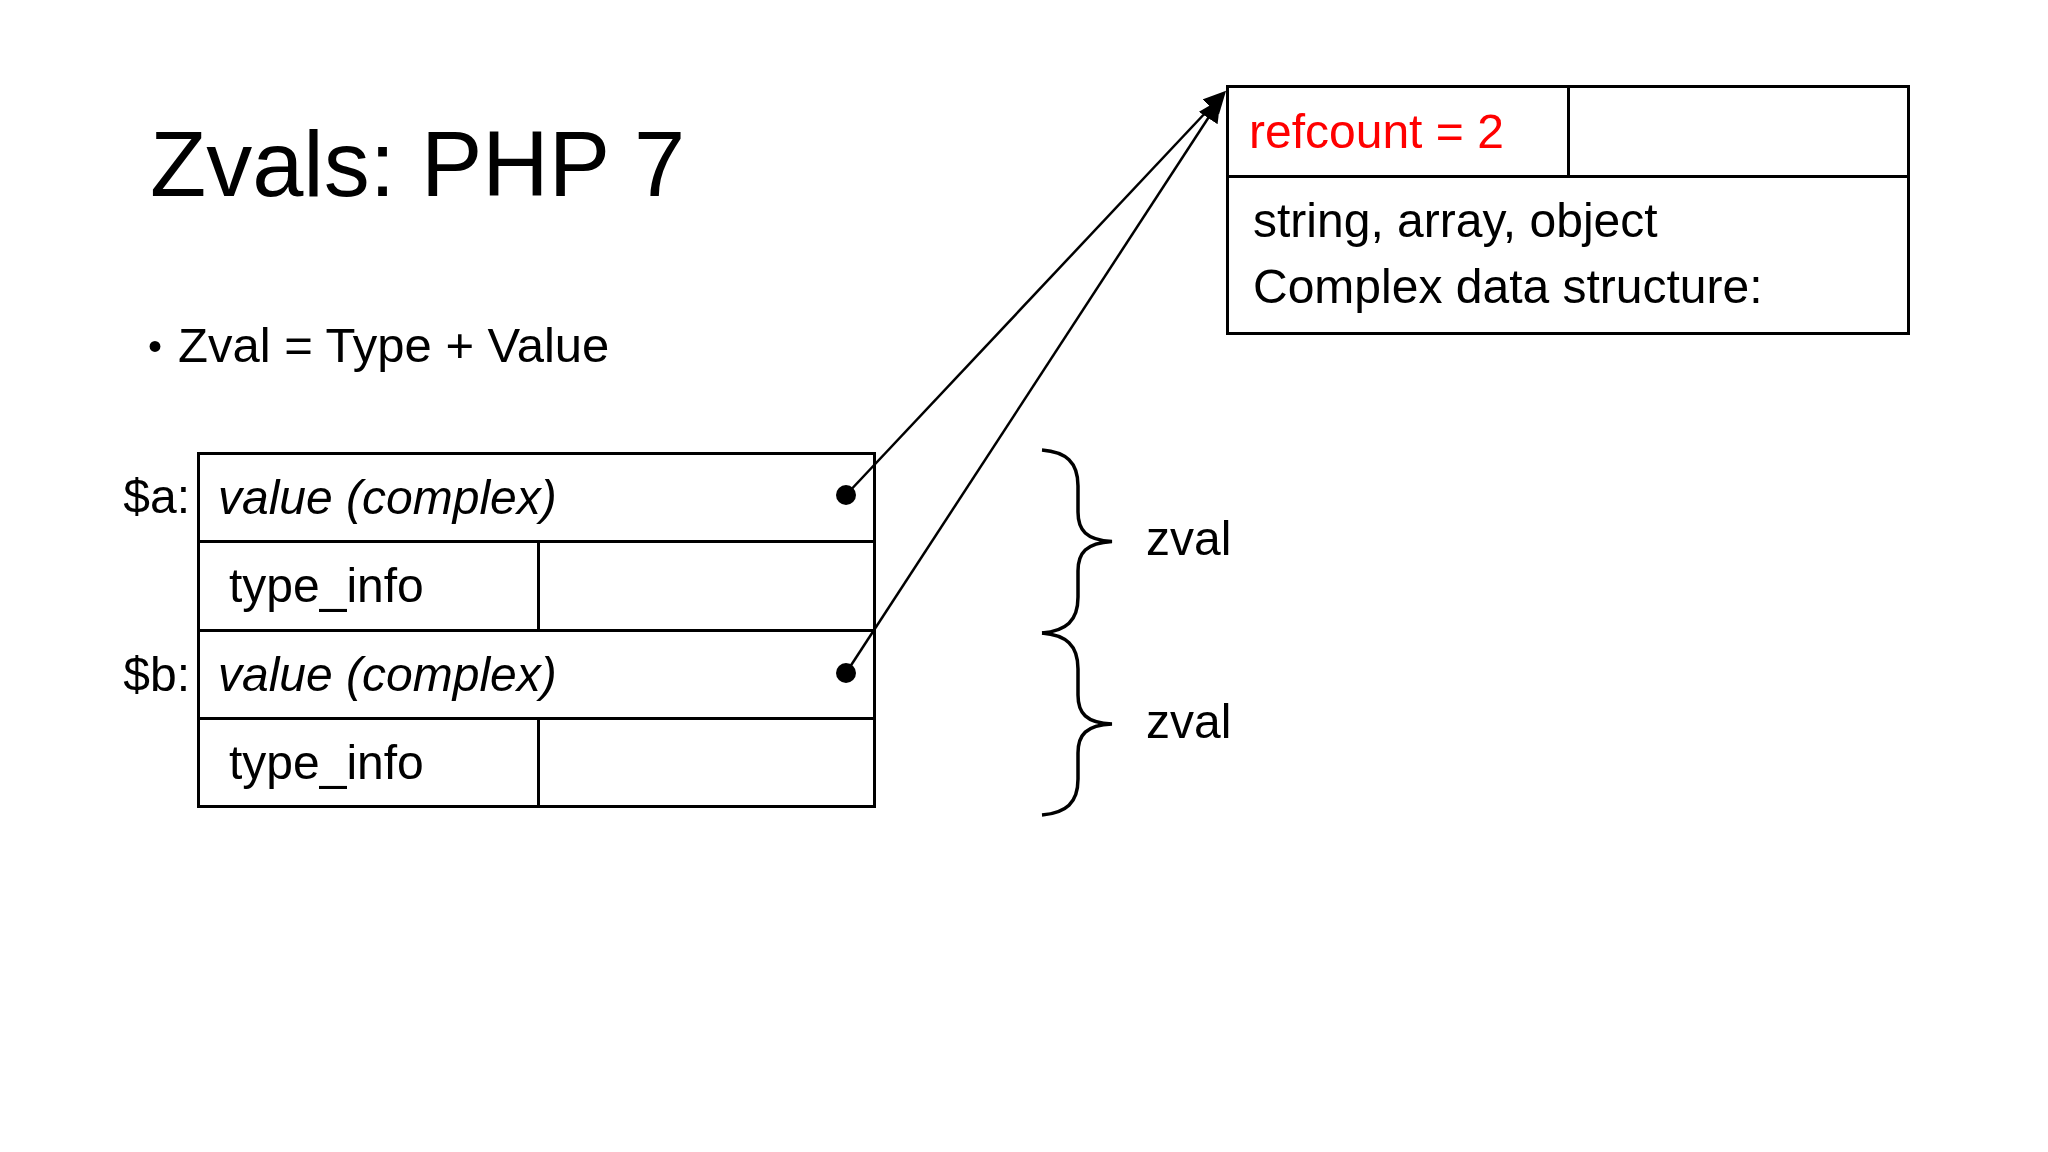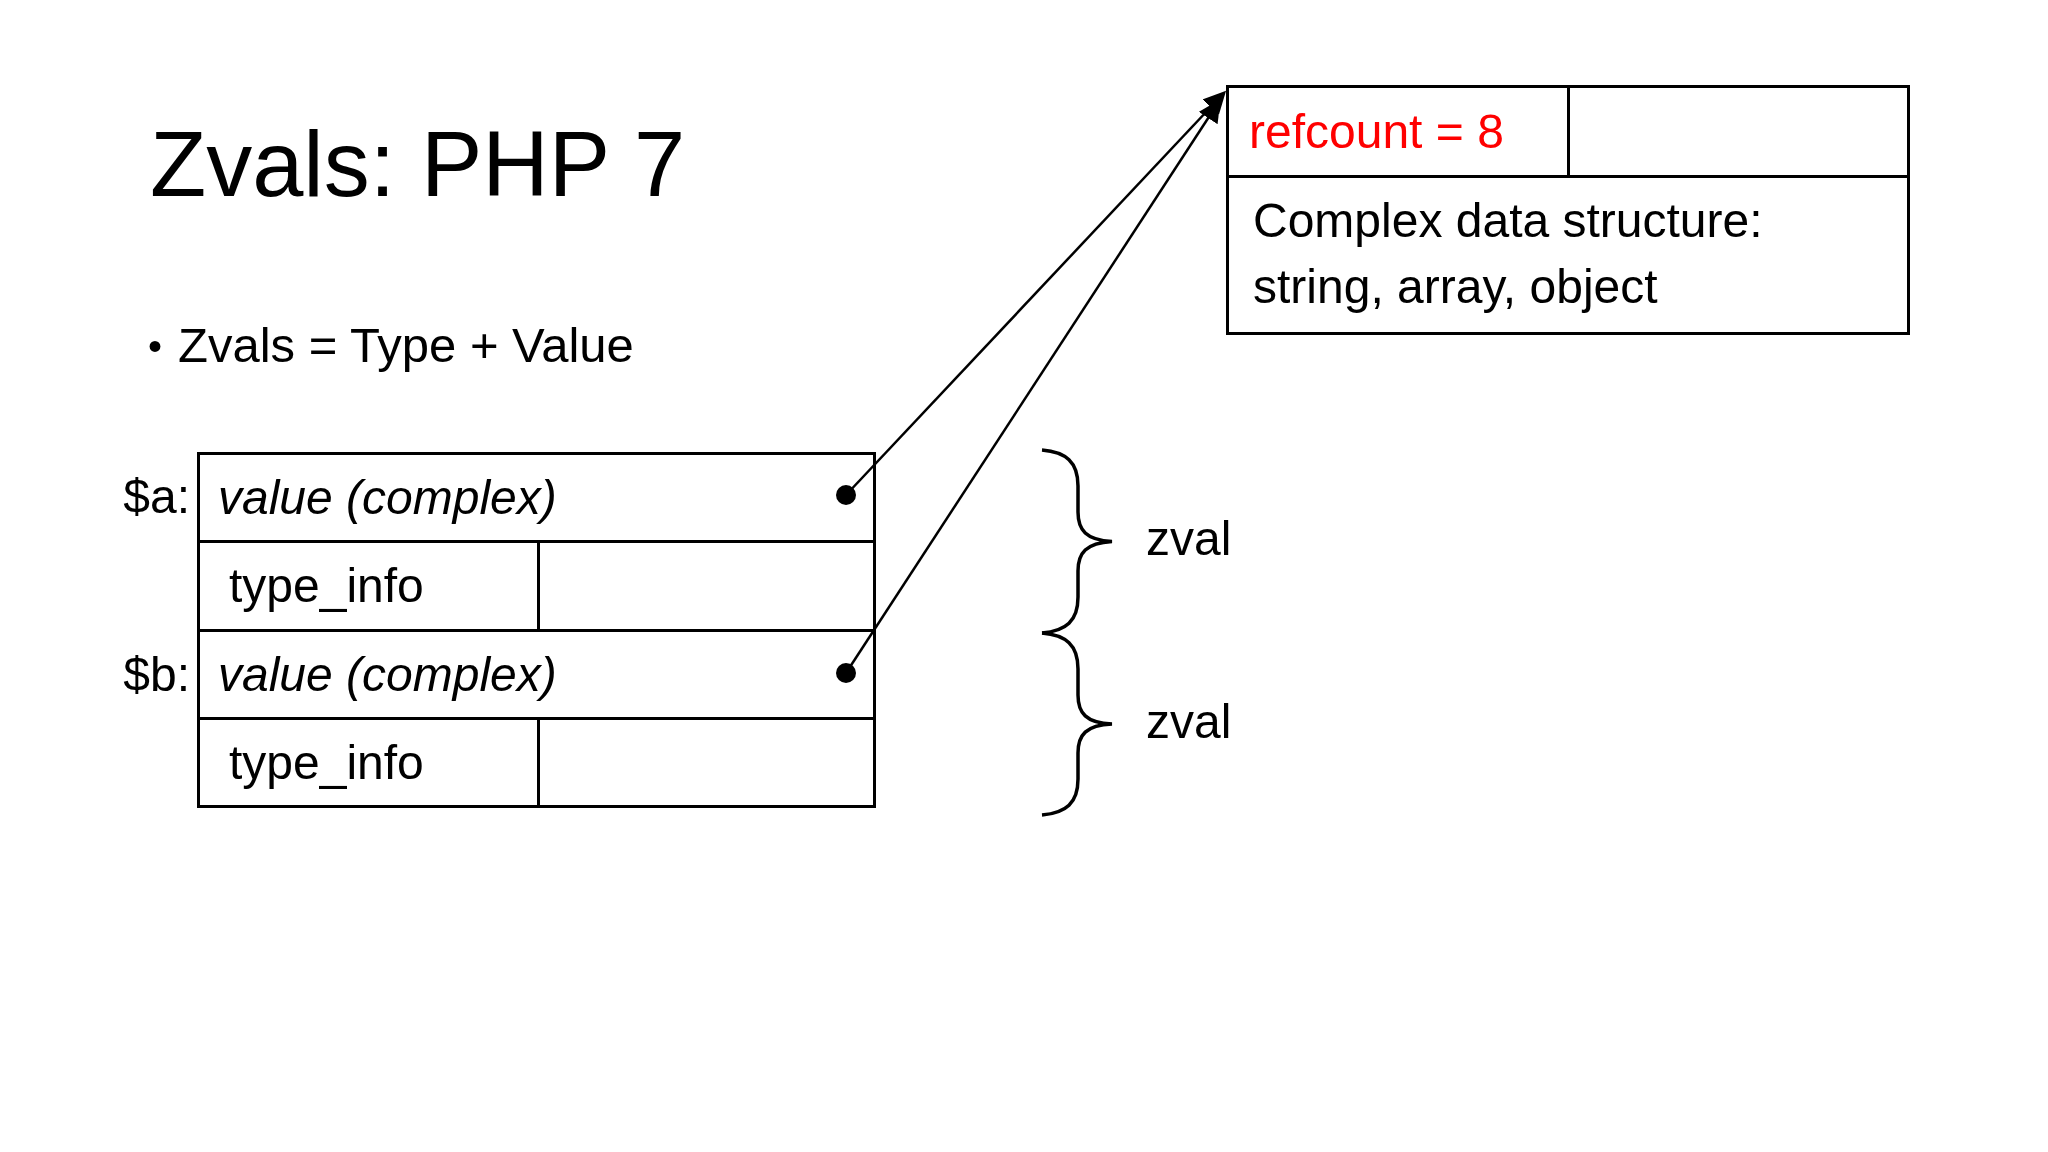--- a/index.html
+++ b/index.html
@@ -80,21 +80,21 @@
 </style>
 </head>
 <body>
 
 <div class="slide">
 
   <div class="title">Zvals: PHP 7</div>
 
   <div class="bullet-line">
     <span class="bullet-marker">•</span>
-    <span>Zvals = Type + Value</span>
+    <span>Zval = Type + Value</span>
   </div>
 
   <div class="var-label var-a">$a:</div>
   <div class="var-label var-b">$b:</div>
 
   <div class="zval-table">
     <div class="ztr has-border">
       <div class="cell-full">value (complex)</div>
     </div>
     <div class="ztr has-border">
@@ -108,26 +108,26 @@
       <div class="cell-left">type_info</div>
       <div class="cell-right"></div>
     </div>
   </div>
 
   <div class="zval-label first">zval</div>
   <div class="zval-label second">zval</div>
 
   <div class="heap-box">
     <div class="heap-row1">
-      <div class="heap-cell-refcount">refcount = 8</div>
+      <div class="heap-cell-refcount">refcount = 2</div>
       <div class="heap-cell-empty"></div>
     </div>
     <div class="heap-row2">
+      <div>string, array, object</div>
       <div>Complex data structure:</div>
-      <div>string, array, object</div>
     </div>
   </div>
 
   <svg class="overlay" viewBox="0 0 2048 1152" xmlns="http://www.w3.org/2000/svg">
     <defs>
       <marker id="arrowhead" viewBox="0 0 10 10" refX="8" refY="5" markerWidth="9" markerHeight="9" orient="auto-start-reverse">
         <path d="M0,0 L10,5 L0,10 z" fill="#000"></path>
       </marker>
     </defs>
 

